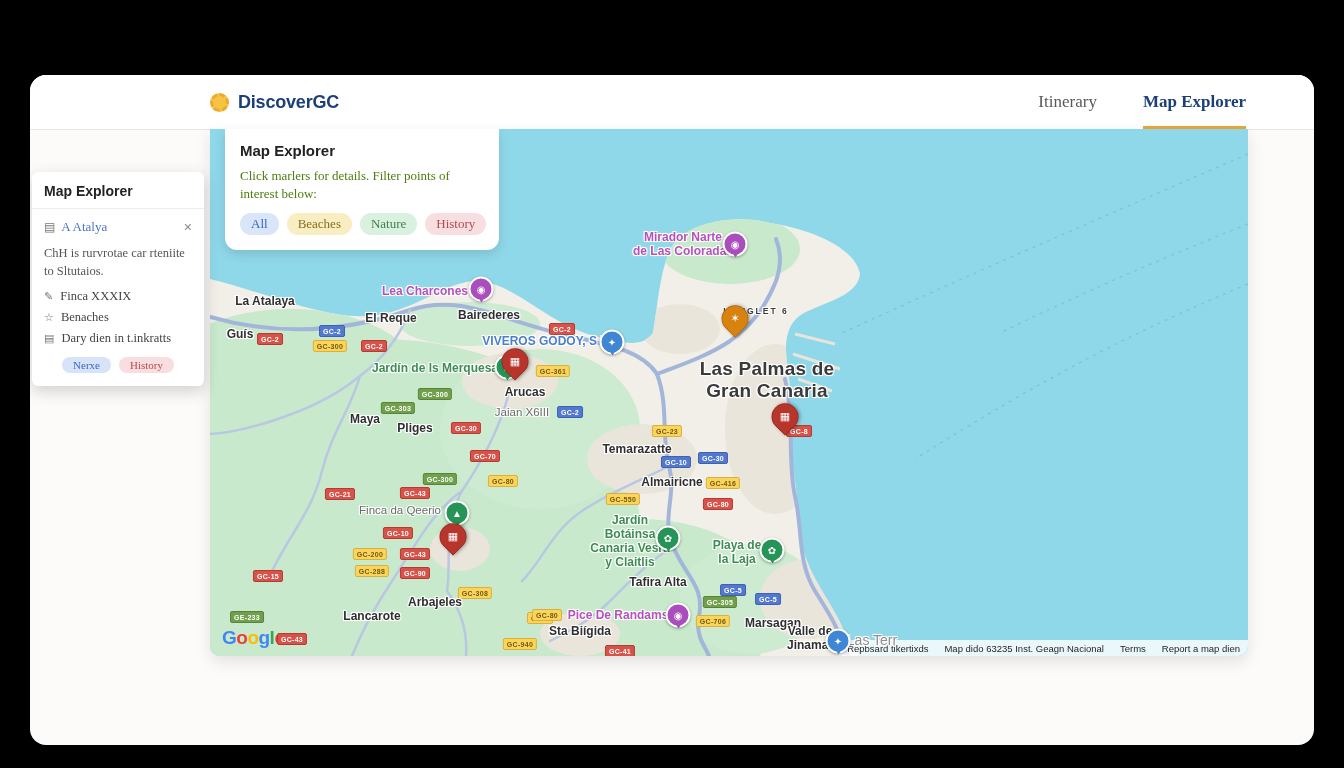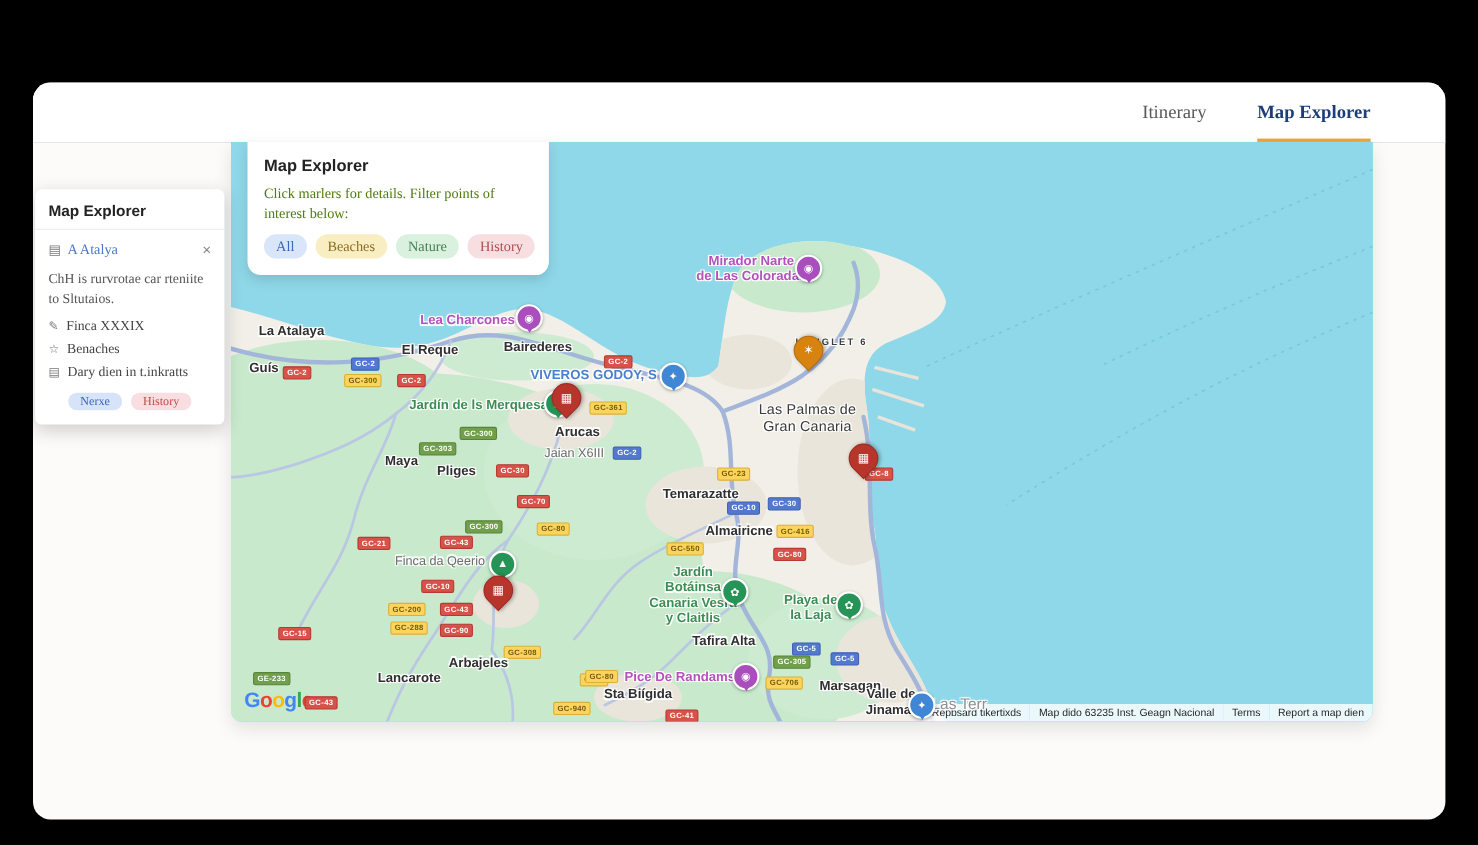--- a/index.html
+++ b/index.html
@@ -17,21 +17,21 @@
   .nav-item.active{font-weight:bold;color:#1d3f77;border-bottom-color:#e9a63a;}
   
   .map{position:absolute;left:180px;top:54px;width:1038px;height:527px;overflow:hidden;
     border-radius:0 0 10px 10px;background:#8fd8e9;box-shadow:0 6px 16px rgba(0,0,0,.10);}
   .map svg{position:absolute;left:0;top:0;}
   .mlabel{position:absolute;transform:translate(-50%,-50%);white-space:pre-line;text-align:center;
     line-height:1.18;pointer-events:none;
     text-shadow:-1px -1px 0 rgba(255,255,255,.95),1px -1px 0 rgba(255,255,255,.95),
       -1px 1px 0 rgba(255,255,255,.95),1px 1px 0 rgba(255,255,255,.95),0 0 3px rgba(255,255,255,.9);}
   .k-town{font-size:12px;font-weight:bold;color:#2f2f2f;}
-  .k-city{font-size:13px;font-weight:normal;color:#3a3a3a;letter-spacing:.2px;}
+  .k-city{font-size:19px;font-weight:bold;color:#3a3a3a;letter-spacing:.2px;margin-left:33px;}
   .k-district{font-size:8.5px;font-weight:bold;color:#3c3c3c;letter-spacing:2px;}
   .k-area{font-size:11.5px;color:#6b6b6b;}
   .k-area-lg{font-size:14px;color:#8f8f8f;}
   .k-poi-purple{font-size:12px;font-weight:bold;color:#b551bd;}
   .k-poi-green{font-size:12px;font-weight:bold;color:#3c8d53;}
   .k-poi-blue{font-size:12px;font-weight:bold;color:#4a7fd0;}
   .mk{position:absolute;width:21px;height:21px;border-radius:50%;border:2px solid #fff;
     box-shadow:0 1px 3px rgba(0,0,0,.35);color:#fff;font-size:10px;display:flex;align-items:center;
     justify-content:center;transform:translate(-50%,-50%);cursor:pointer;}
   .mk::after{content:'';position:absolute;bottom:-7px;left:50%;transform:translateX(-50%);
@@ -81,20 +81,24 @@
   .tag{border-radius:11px;padding:2px 11px;font-size:11px;}
   .t-blue{background:#d7e3f8;color:#3b66c4;}
   .t-pink{background:#f8dee0;color:#bf4a44;}
 </style>
 </head>
 <body>
 
 <div class="window">
 
   <div class="header">
+    <div class="logo">
+      <span class="sun"></span>
+      <span class="logo-text">DiscoverGC</span>
+    </div>
     <div class="nav">
         <div class="nav-item">Itinerary</div>
         <div class="nav-item active">Map Explorer</div>
       </div>
   </div>
 
   <div class="map">
     <svg width="1038" height="527" viewBox="0 0 1038 527">
       <rect x="0" y="0" width="1038" height="527" fill="#8fd8e9"></rect>
       <g stroke="#74cadd" stroke-width="1.5" stroke-dasharray="3 5" fill="none">

